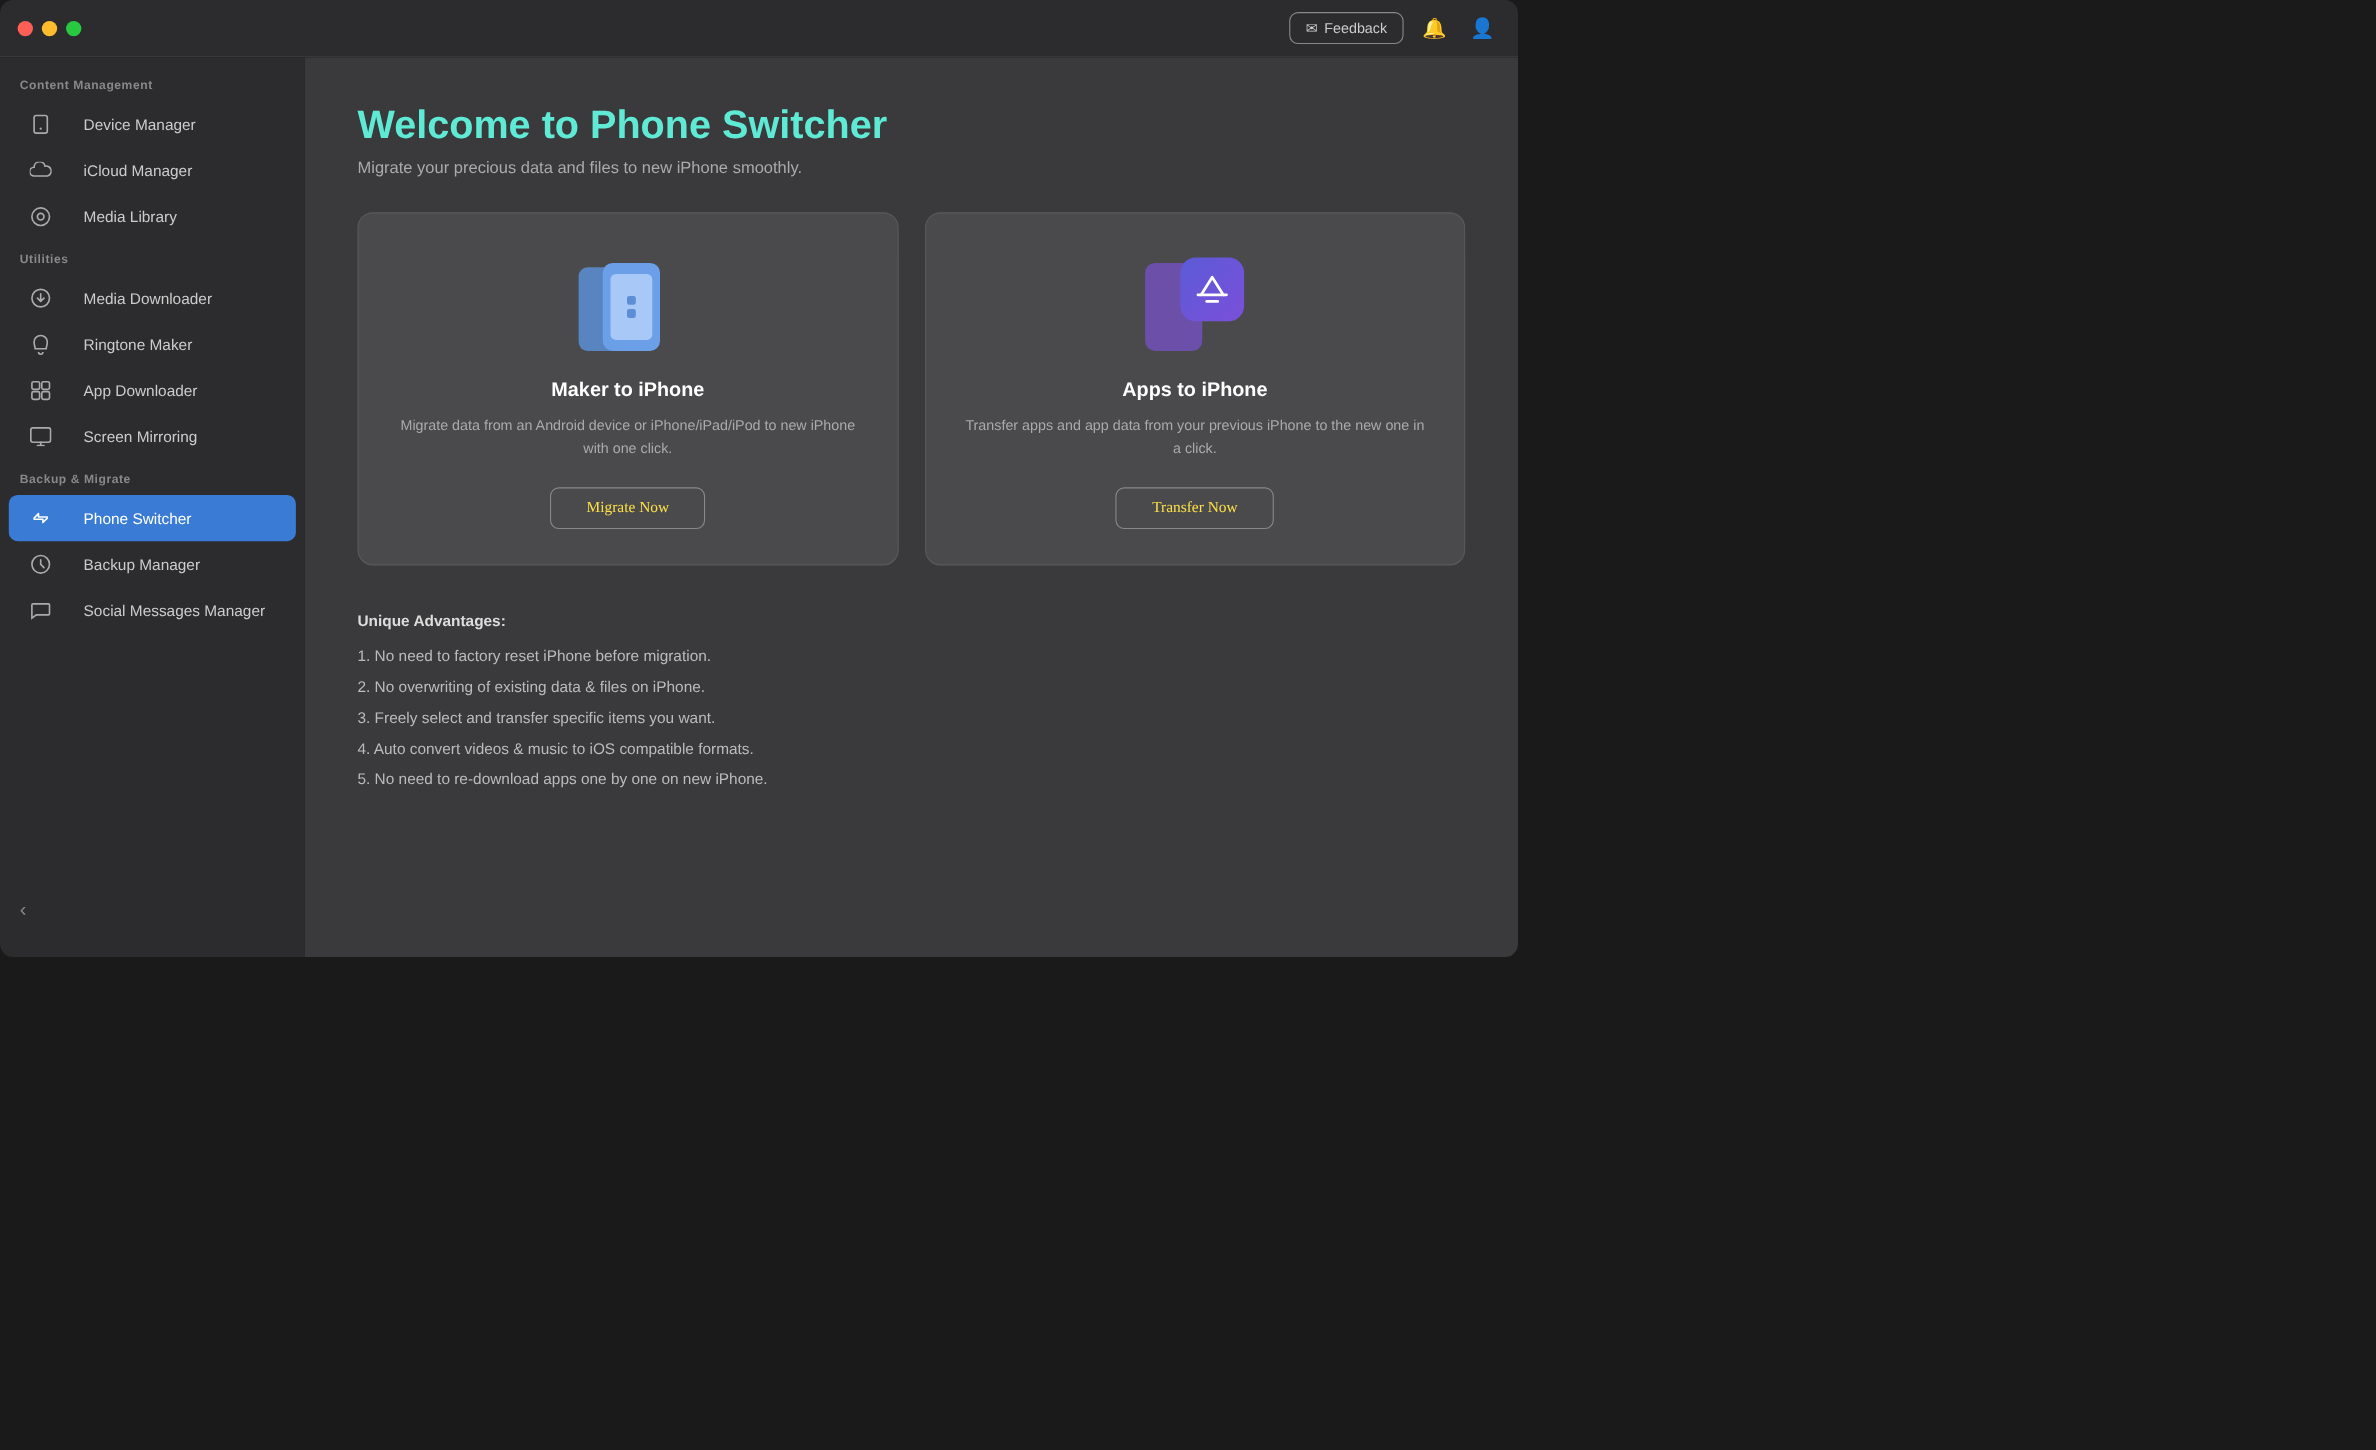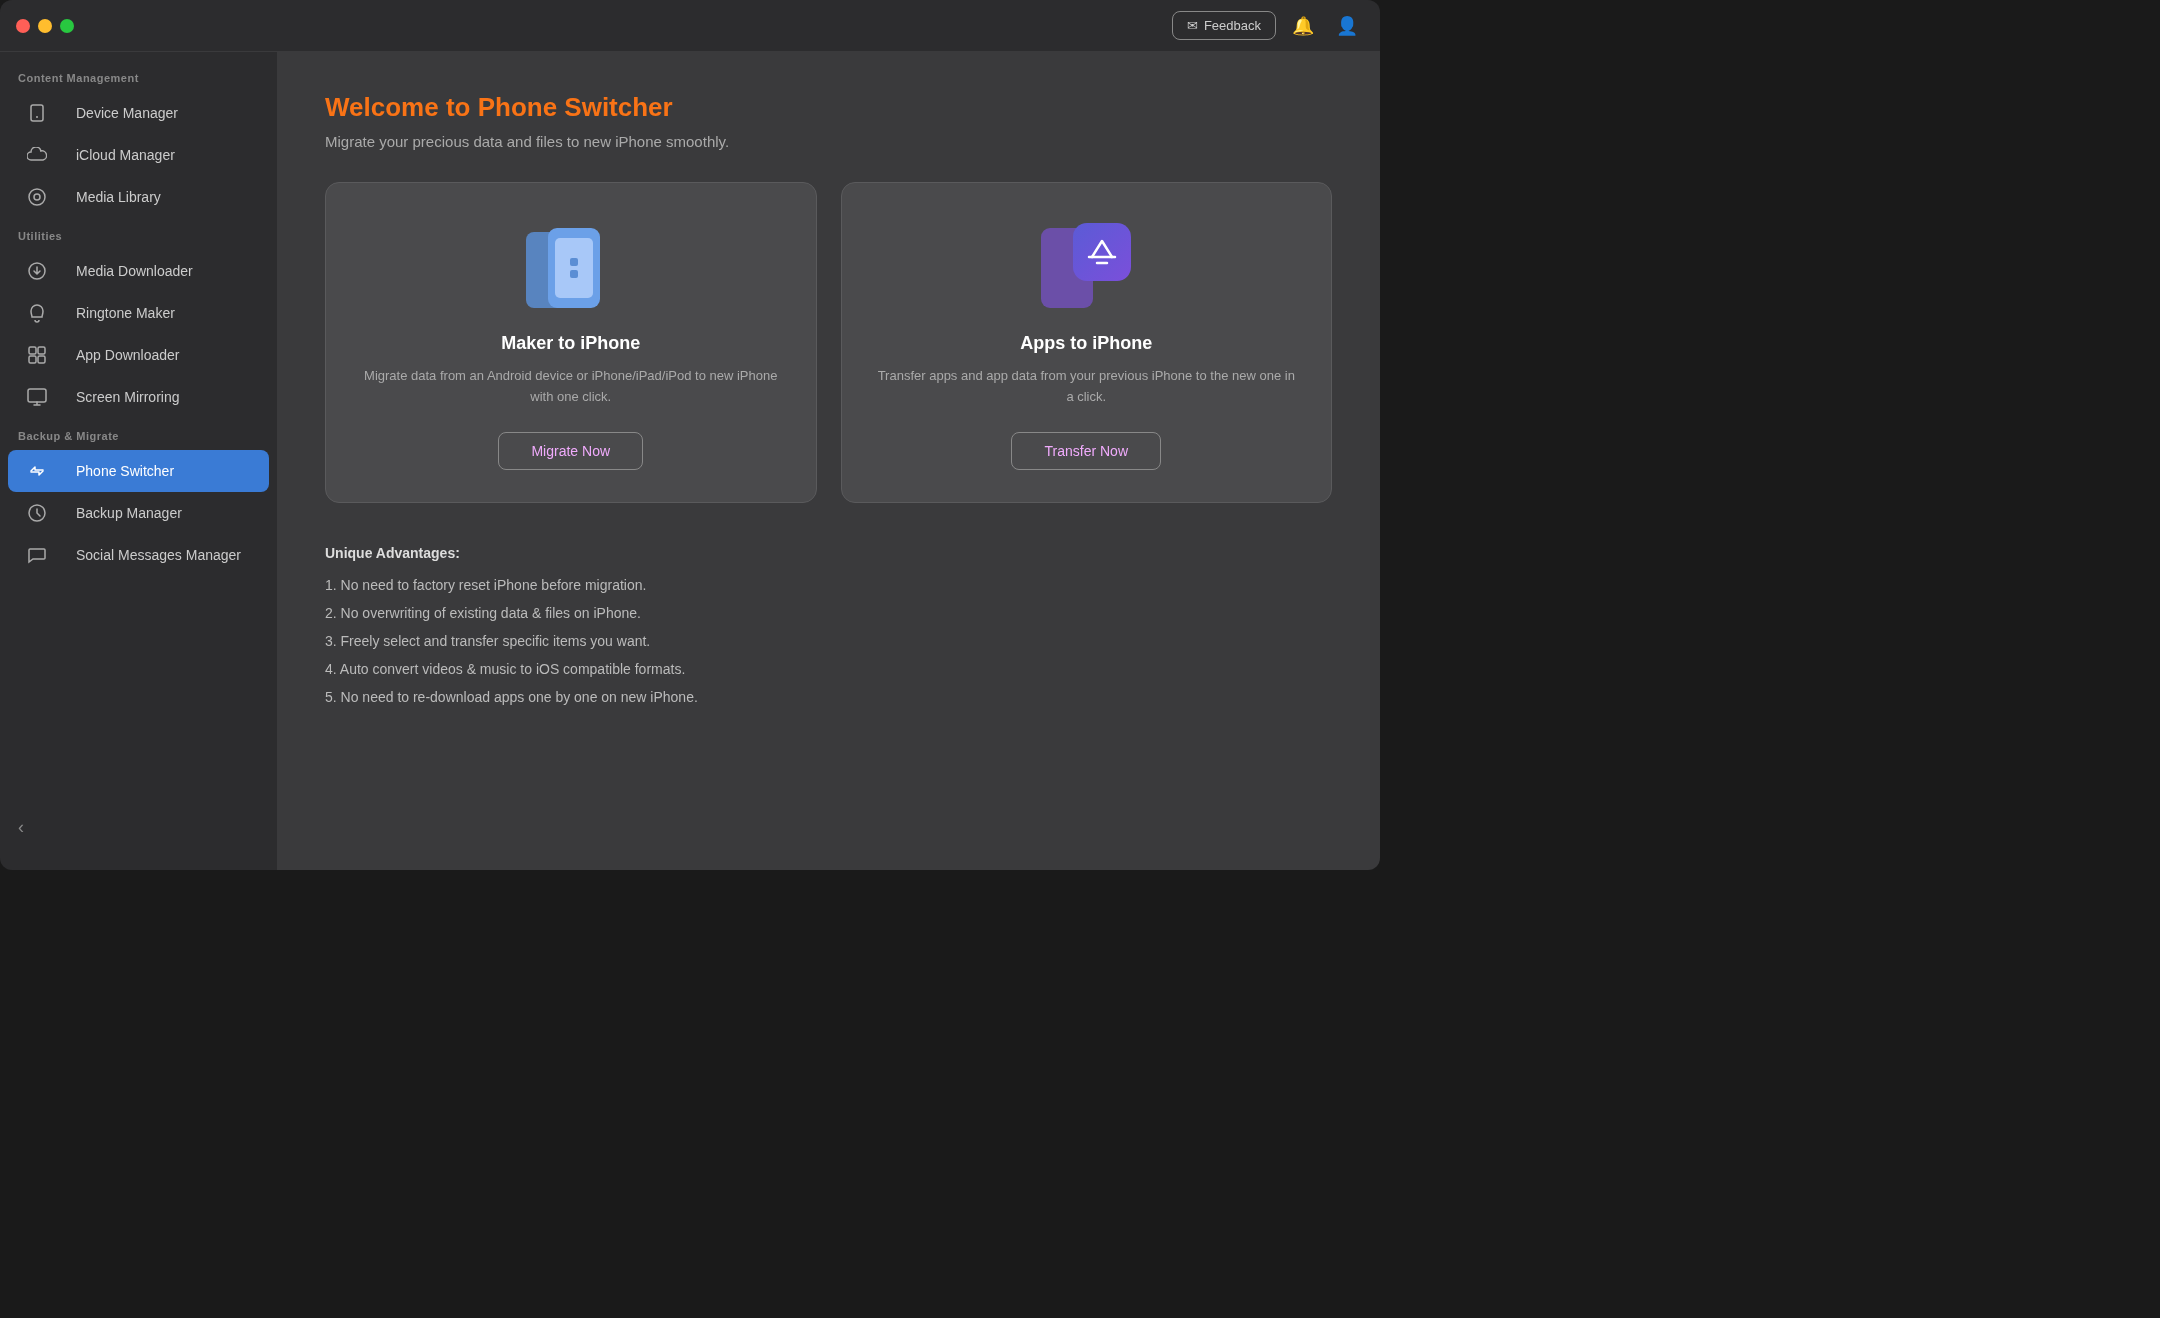--- a/index.html
+++ b/index.html
@@ -127,22 +127,22 @@
       font-size: 18px;
       cursor: pointer;
     }
     .main-content {
       flex: 1;
       background: #3a3a3c;
       padding: 40px 48px;
       overflow-y: auto;
     }
     .welcome-title {
-      color: #f97316;
-      font-size: 26px;
+      color: #5eead4;
+      font-size: 36px;
       font-weight: 700;
       margin-bottom: 10px;
     }
     .welcome-subtitle {
       color: #aaa;
       font-size: 15px;
       margin-bottom: 32px;
     }
     .cards-row {
       display: flex;
@@ -252,26 +252,27 @@
     .card-desc {
       color: #aaa;
       font-size: 13px;
       line-height: 1.6;
       margin-bottom: 24px;
       flex: 1;
     }
     .card-btn {
       border: 1.5px solid #888;
       background: transparent;
-      color: #f0abfc;
+      color: #fde047;
       border-radius: 8px;
       padding: 10px 32px;
       font-size: 14px;
       cursor: pointer;
       font-weight: 500;
+      font-family: Liberation Serif, serif;
     }
     .advantages-section {
       color: #ccc;
       font-size: 14px;
       line-height: 2;
     }
     .advantages-title {
       color: #ddd;
       font-weight: 600;
       margin-bottom: 4px;

